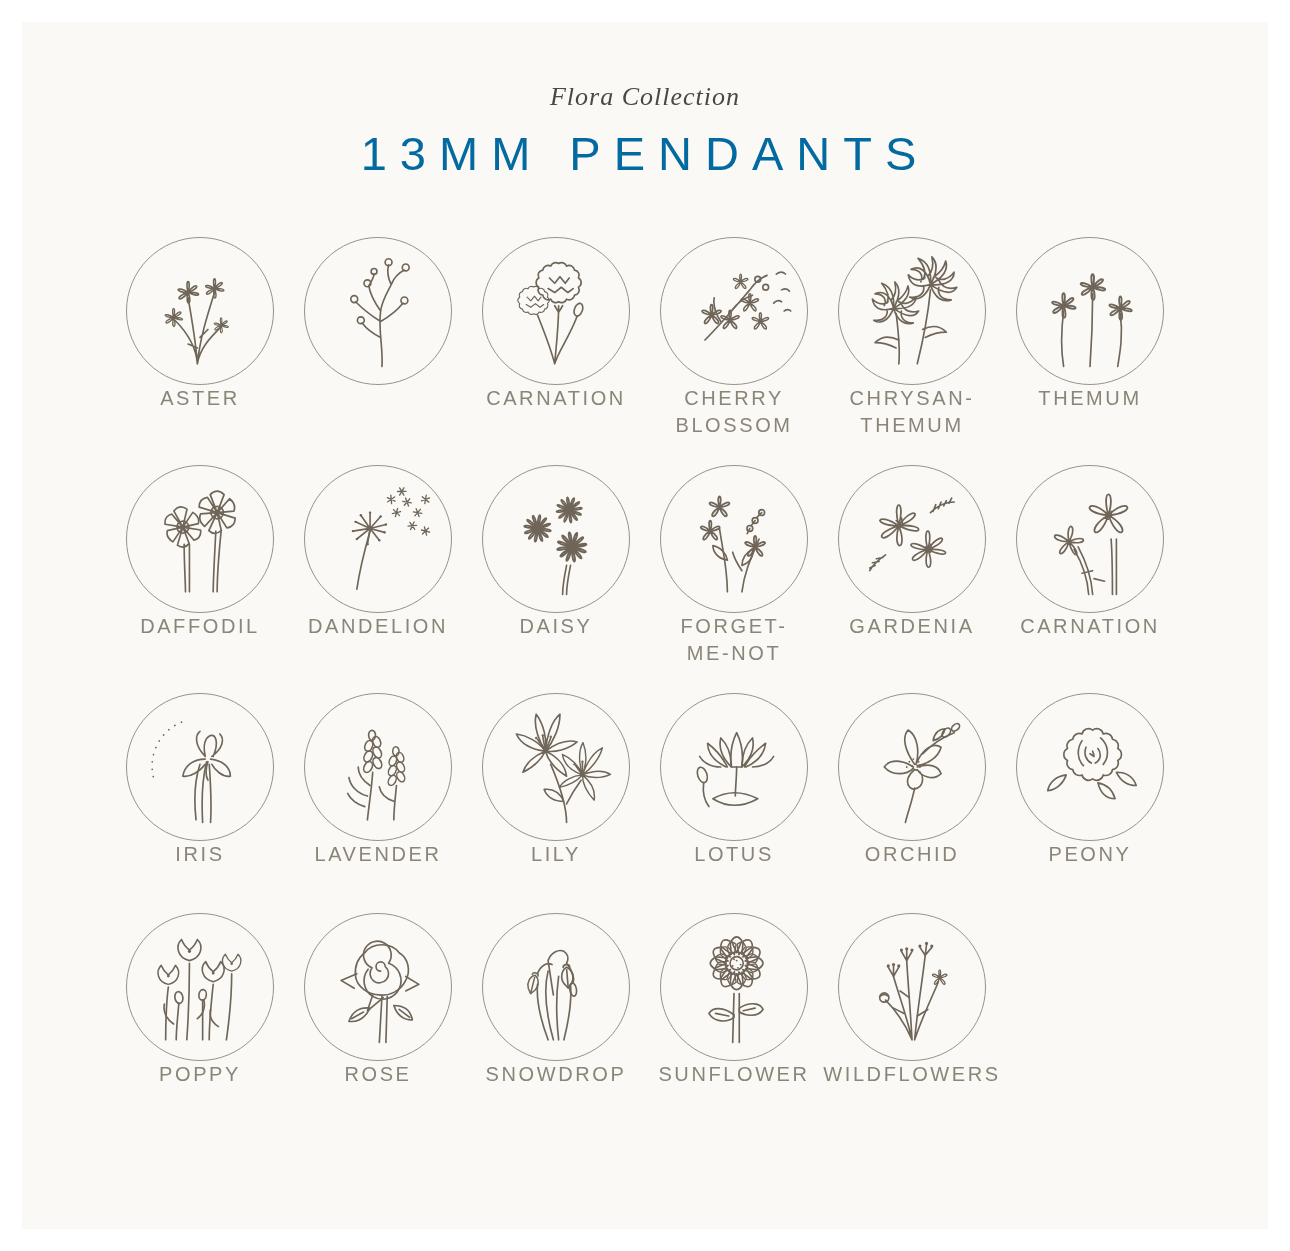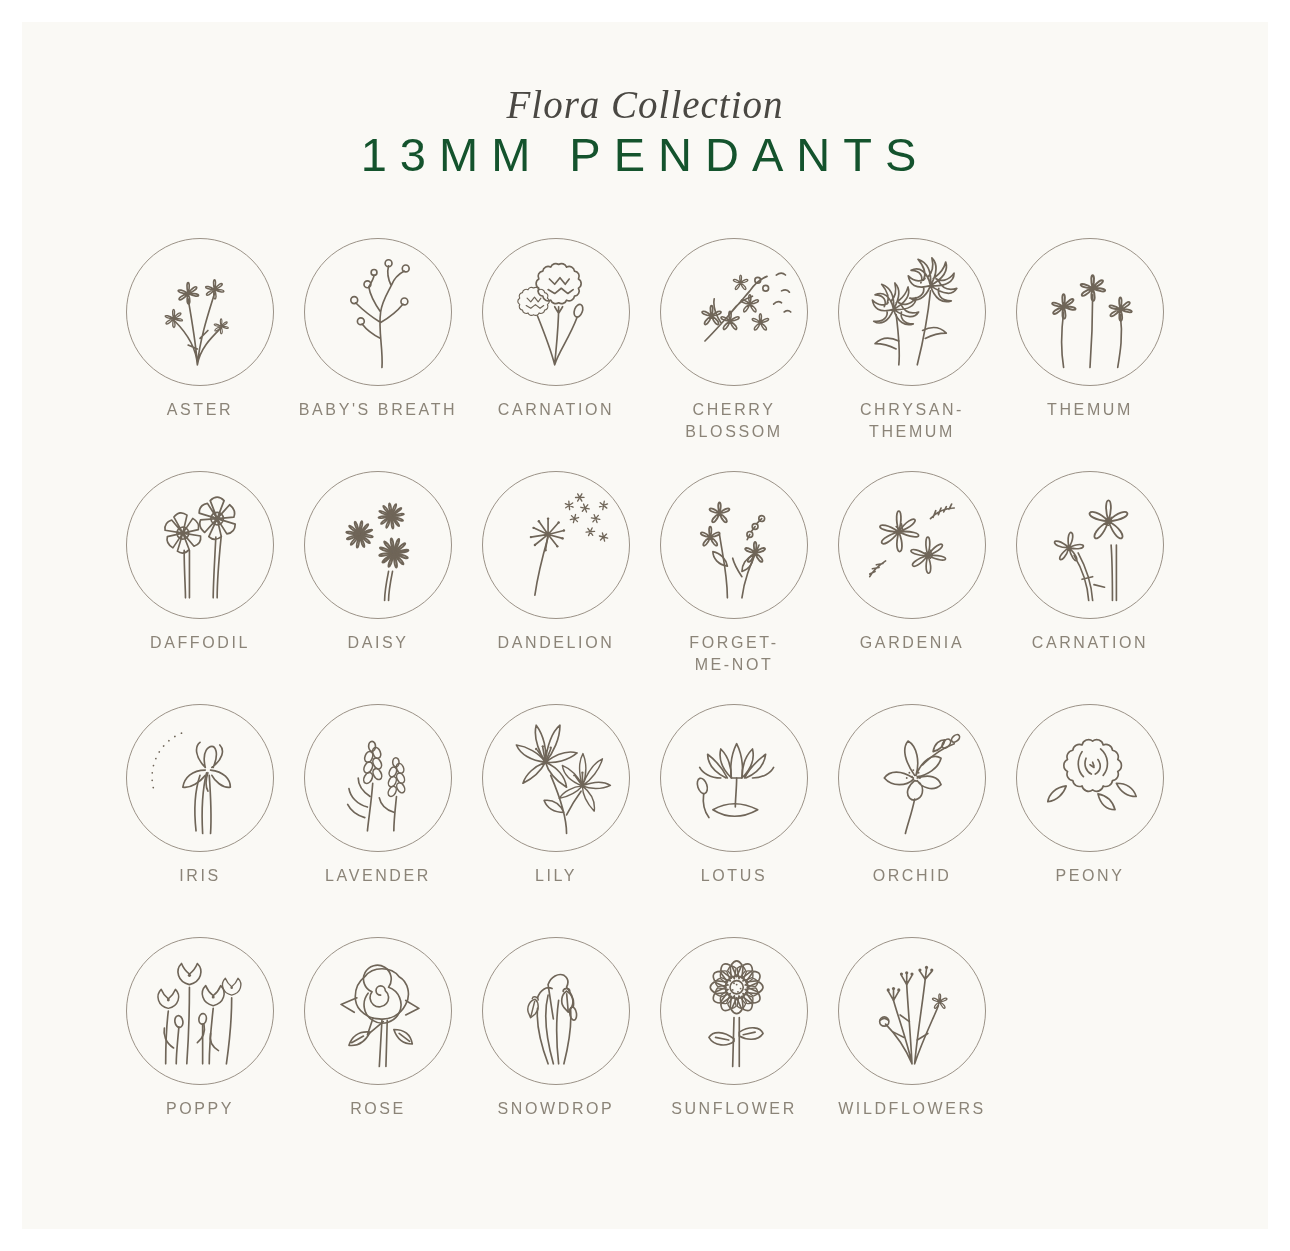--- a/index.html
+++ b/index.html
@@ -1,31 +1,31 @@
 <!DOCTYPE html>
 <html><head>
 <meta charset="utf-8">
 <style>
   html,body{margin:0;padding:0;background:#fff;}
   .page{width:1290px;height:1251px;position:relative;background:#fff;overflow:hidden;
         font-family:"Liberation Sans",sans-serif;}
   .panel{position:absolute;left:22px;top:22px;right:22px;bottom:22px;background:#faf9f5;}
   .header{text-align:center;padding-top:60px;}
-  .collection{font-family:"Liberation Serif",serif;font-style:italic;font-size:39px;
+  .collection{font-family:"Liberation Serif",serif;font-style:italic;font-size:26px;
               color:#4a4843;letter-spacing:1px;}
-  .title{font-size:47px;letter-spacing:13px;color:#14532d;font-weight:400;}
+  .title{margin-top:14px;font-size:47px;letter-spacing:13px;color:#0369a1;font-weight:400;}
   .grid{margin:56px auto 0;display:grid;grid-template-columns:repeat(6,178px);
         justify-content:center;row-gap:26px;}
   .card{display:flex;flex-direction:column;align-items:center;}
   .coin{width:148px;height:148px;border:1.6px solid #9b9287;border-radius:50%;
         box-sizing:border-box;display:flex;align-items:center;justify-content:center;background:transparent;}
   .coin svg{width:132px;height:132px;fill:none;stroke:#6f6558;stroke-width:1.25;
             stroke-linecap:round;stroke-linejoin:round;}
   .dot{fill:#6f6558;stroke:none;}
-  .label{margin-top:13px;min-height:46px;font-size:16px;letter-spacing:2.6px;color:#8b8478;
+  .label{min-height:46px;font-size:20px;letter-spacing:2.6px;color:#8b8478;
          text-align:center;line-height:1.35;white-space:pre-line;}
   .defs{position:absolute;width:0;height:0;overflow:hidden;}
 </style>
 </head>
 <body>
 
 <svg class="defs" aria-hidden="true">
 <defs>
   <g id="p5">
         <path d="M0,0 c-3,-10 3,-10 0,0 c7,-7 11,-1 0,0 c9,5 4,11 0,0 c-4,11 -9,5 0,0 c-11,-1 -7,-7 0,0"></path>
@@ -133,21 +133,20 @@
             <path d="M53,92 C54,78 50,64 52,50 C53,42 57,36 60,30 M52,58 C44,53 38,48 33,43 M52,58 C59,54 65,49 69,44 M52,50 C47,43 44,37 43,31 M60,30 C62,25 66,21 70,19 M60,30 C57,24 57,19 58,15 M52,70 C46,67 41,63 38,59 M43,31 C46,26 47,24 47,22"></path>
             <circle cx="32" cy="41" r="2.6"></circle>
               <circle cx="70" cy="42" r="2.6"></circle>
               <circle cx="42" cy="29" r="2.6"></circle>
               <circle cx="71" cy="17" r="2.6"></circle>
               <circle cx="58" cy="13" r="2.6"></circle>
               <circle cx="37" cy="57" r="2.6"></circle>
               <circle cx="47" cy="20" r="2.2"></circle>
           </svg>
         </div>
-        <div class="label">BABY'S BREATH</div>
       </div>
 
       <div class="card">
         <div class="coin">
           <svg viewBox="0 0 100 100">
             <use href="#carn" transform="translate(52,30)"></use>
             <use href="#carn" transform="translate(33,43) scale(0.7)"></use>
             <path d="M52,46 C52,62 50,78 49,90 M36,53 C42,68 46,78 49,90 M66,54 C60,70 52,80 49,90 M49,46 l3,5 3,-5"></path>
             <ellipse cx="67" cy="49" rx="3" ry="5" transform="rotate(20 67 49)"></ellipse>
           </svg>
@@ -207,32 +206,20 @@
 
       <div class="card">
         <div class="coin">
           <svg viewBox="0 0 100 100">
             <use href="#daf" transform="translate(37,41) rotate(-8)"></use>
             <use href="#daf" transform="translate(63,30) scale(1.05)"></use>
             <path d="M38,54 C38,70 39,82 39,90 M42,54 C42,70 42,82 42,90 M62,44 C61,64 60,80 60,90 M66,44 C64,64 63,80 63,90"></path>
           </svg>
         </div>
         <div class="label">DAFFODIL</div>
-      </div>
-
-      <div class="card">
-        <div class="coin">
-          <svg viewBox="0 0 100 100">
-            <path d="M58,70 C56,80 55,86 55,92 M61,70 C59,80 58,86 58,92"></path>
-            <use href="#dzh" transform="translate(36,42) scale(1.05) rotate(10)"></use>
-            <use href="#dzh" transform="translate(60,28) rotate(-8)"></use>
-            <use href="#dzh" transform="translate(62,56) scale(1.15) rotate(20)"></use>
-          </svg>
-        </div>
-        <div class="label">DAISY</div>
       </div>
 
       <div class="card">
         <div class="coin">
           <svg viewBox="0 0 100 100">
             <path d="M34,88 C36,74 40,58 44,44"></path>
             <path d="M44,42 l-11,-5 M44,42 l-7,-10 M44,42 l0,-12 M44,42 l8,-9 M44,42 l12,-3 M44,42 l11,3 M44,42 l7,9 M44,42 l-2,12 M44,42 l-10,8 M44,42 l-13,2"></path>
             <circle class="dot" cx="33" cy="37" r="0.9"></circle>
               <circle class="dot" cx="37" cy="32" r="0.9"></circle>
               <circle class="dot" cx="44" cy="30" r="0.9"></circle>
@@ -252,20 +239,32 @@
             <use href="#sd" transform="translate(86,44) rotate(-15) scale(0.8)"></use>
             <use href="#sd" transform="translate(60,20) rotate(55) scale(0.8)"></use>
           </svg>
         </div>
         <div class="label">DANDELION</div>
       </div>
 
       <div class="card">
         <div class="coin">
           <svg viewBox="0 0 100 100">
+            <path d="M58,70 C56,80 55,86 55,92 M61,70 C59,80 58,86 58,92"></path>
+            <use href="#dzh" transform="translate(36,42) scale(1.05) rotate(10)"></use>
+            <use href="#dzh" transform="translate(60,28) rotate(-8)"></use>
+            <use href="#dzh" transform="translate(62,56) scale(1.15) rotate(20)"></use>
+          </svg>
+        </div>
+        <div class="label">DAISY</div>
+      </div>
+
+      <div class="card">
+        <div class="coin">
+          <svg viewBox="0 0 100 100">
             <path d="M45,90 C45,72 41,56 39,42 M56,90 C58,74 64,62 69,50 M56,74 C52,68 50,64 49,60 M60,46 l2,-4 M63,40 l3,-4 M67,34 l4,-4"></path>
             <use href="#p5" transform="translate(39,26) scale(1.1)"></use>
             <use href="#p5" transform="translate(32,44) scale(1.05)"></use>
             <use href="#p5" transform="translate(66,56) scale(1.1)"></use>
             <circle cx="62" cy="42" r="2.2"></circle>
               <circle cx="66" cy="36" r="2.2"></circle>
               <circle cx="71" cy="30" r="2.2"></circle>
             <path d="M45,66 c-7,-1 -11,-6 -11,-11 c6,1 10,6 11,11 z M56,70 c6,-2 9,-7 8,-12 c-5,2 -8,7 -8,12 z"></path>
             <circle class="dot" cx="39" cy="26" r="0.9"></circle>
               <circle class="dot" cx="32" cy="44" r="0.9"></circle>

